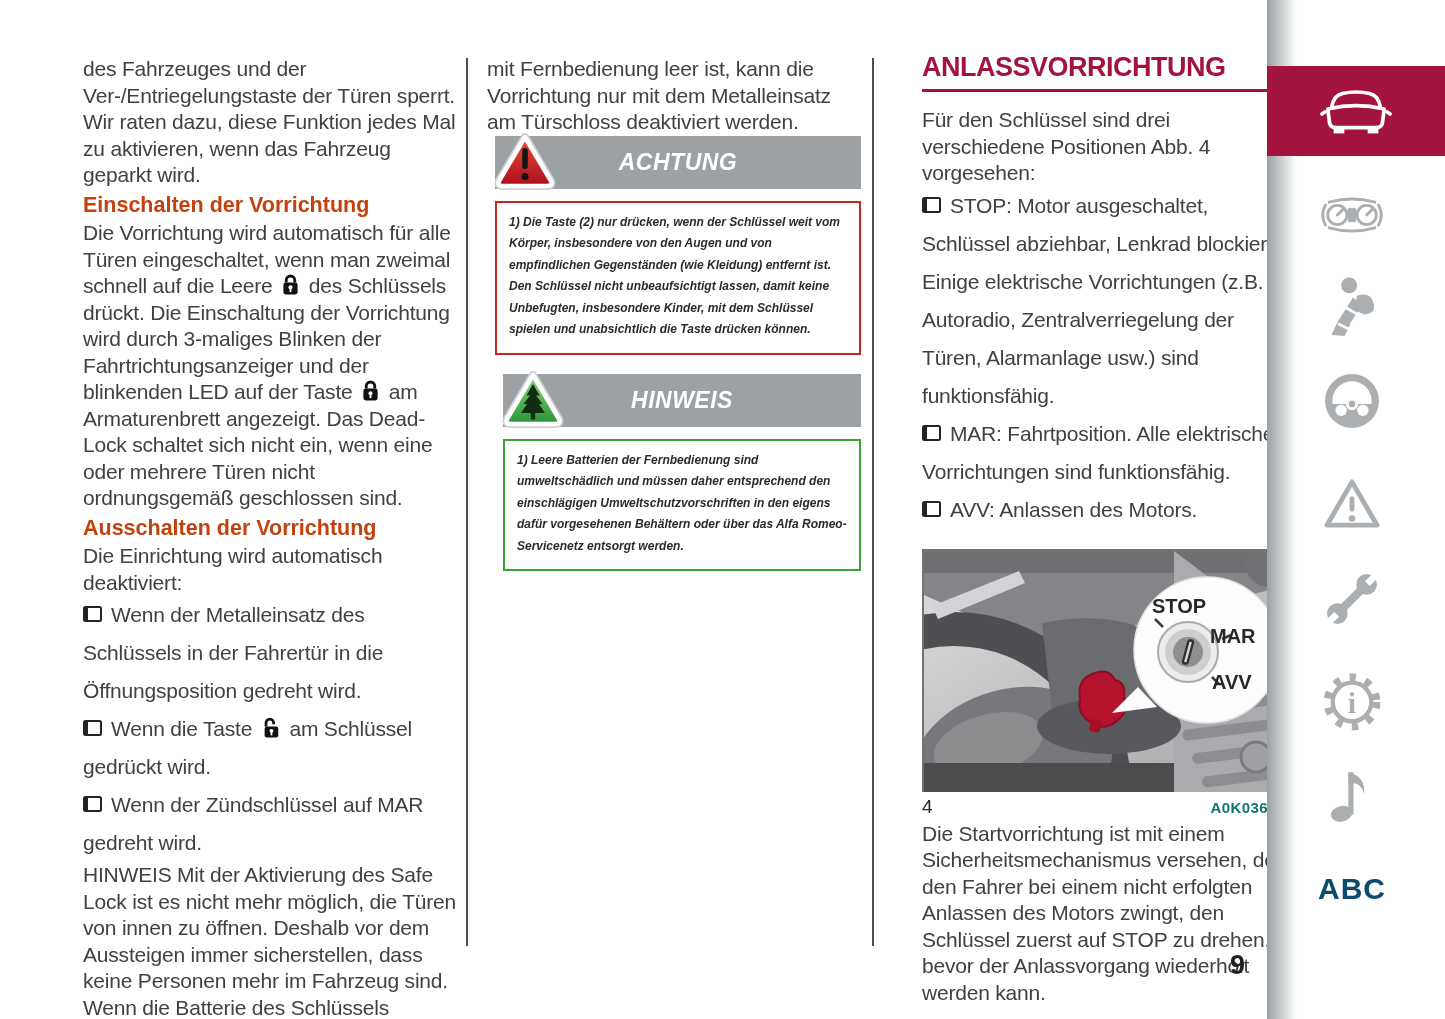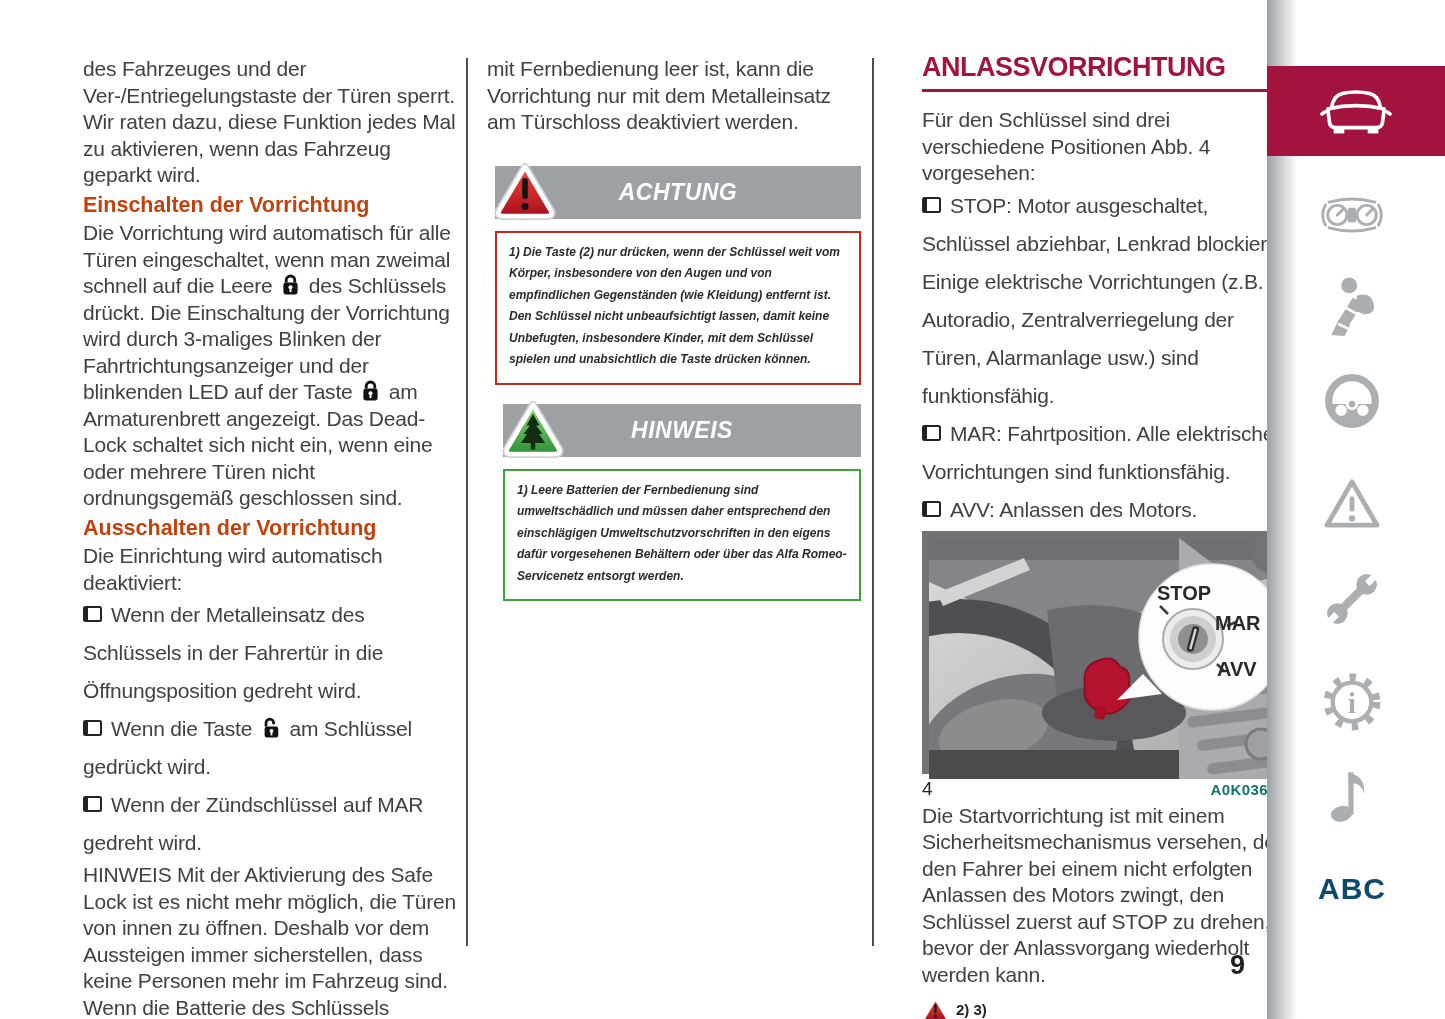--- a/index.html
+++ b/index.html
@@ -25,21 +25,21 @@
   .band .bandlabel { font-size:23px; line-height:53px; font-style:italic; font-weight:700; color:#ffffff; letter-spacing:0.5px; }
   .band .tri { position:absolute; left:-2px; top:-7px; }
   .notebox { margin-top:12px; border:2px solid; padding:9px 12px 12px 12px;
              font-style:italic; font-weight:700; font-size:12px; line-height:21.5px; color:#2b2b2d; letter-spacing:0; }
   .warnbox { border-color:#c3281e; }
   .hintbox { border-color:#3aa435; }
 
   .rtitle { margin:0; font-size:27px; line-height:30px; font-weight:700; color:#a2143e; letter-spacing:-0.5px; }
   .rrule { height:3px; background:#a2143e; margin:7px 0 15px 0; }
 
-  .figurebox { margin-top:2px; width:366px; height:243px; border:7px solid #737373; box-sizing:border-box; background:#5eead4; }
+  .figurebox { margin-top:20px; width:366px; height:243px; border:2px solid #737373; box-sizing:border-box; background:#5eead4; }
   .figcaption { display:flex; justify-content:space-between; align-items:baseline; margin:4px 0 3px 0; }
   .fignum { font-size:19px; color:#232325; }
   .figcode { font-size:15px; font-weight:700; color:#0f766e; letter-spacing:0.4px; }
   .footref { display:flex; align-items:center; gap:7px; margin-top:9px; }
   .footref .reftext { font-size:15px; font-weight:700; color:#232325; }
 
   .strip { position:absolute; left:1267px; top:0; width:30px; height:1019px;
            background:linear-gradient(90deg,#9aa0a4 0%,#c9ccce 45%,#ffffff 100%); }
   .activetab { position:absolute; left:1267px; top:66px; width:178px; height:90px; background:#a2143e;
                display:flex; align-items:center; justify-content:center; }
@@ -77,21 +77,21 @@
         </svg><span> am Schlüssel gedrückt wird.</span></p>
     <p class="bullet"><span class="sq"></span><span>Wenn der Zündschlüssel auf MAR gedreht wird.</span></p>
     <p class="para">HINWEIS Mit der Aktivierung des Safe Lock ist es nicht mehr möglich, die Türen von innen zu öffnen. Deshalb vor dem Aussteigen immer sicherstellen, dass keine Personen mehr im Fahrzeug sind. Wenn die Batterie des Schlüssels</p>
   </div>
 
   <div class="vdiv" id="vdiv1"></div>
 
   <div class="col" id="col-mid">
     <p class="para">mit Fernbedienung leer ist, kann die Vorrichtung nur mit dem Metalleinsatz am Türschloss deaktiviert werden.</p>
 
-    <div style="margin-top:30px;padding-left:8px;">
+    <div style="padding-left:8px;">
       <div class="band">
         <svg class="tri" width="64" height="64" viewBox="0 0 64 60">
           <defs>
               <linearGradient id="rg" x1="0" y1="0" x2="0" y2="1">
                 <stop offset="0" stop-color="#ef4b3b"></stop>
                 <stop offset="1" stop-color="#a90e1c"></stop>
               </linearGradient>
             </defs>
           <path d="M32 6 L58 50 Q60 55 54 55 H10 Q4 55 6 50 Z" fill="none" stroke="#cfd2d3" stroke-width="8" stroke-linejoin="round"></path>
           <path d="M32 6 L58 50 Q60 55 54 55 H10 Q4 55 6 50 Z" fill="url(#rg)" stroke="#ffffff" stroke-width="4.5" stroke-linejoin="round"></path>

